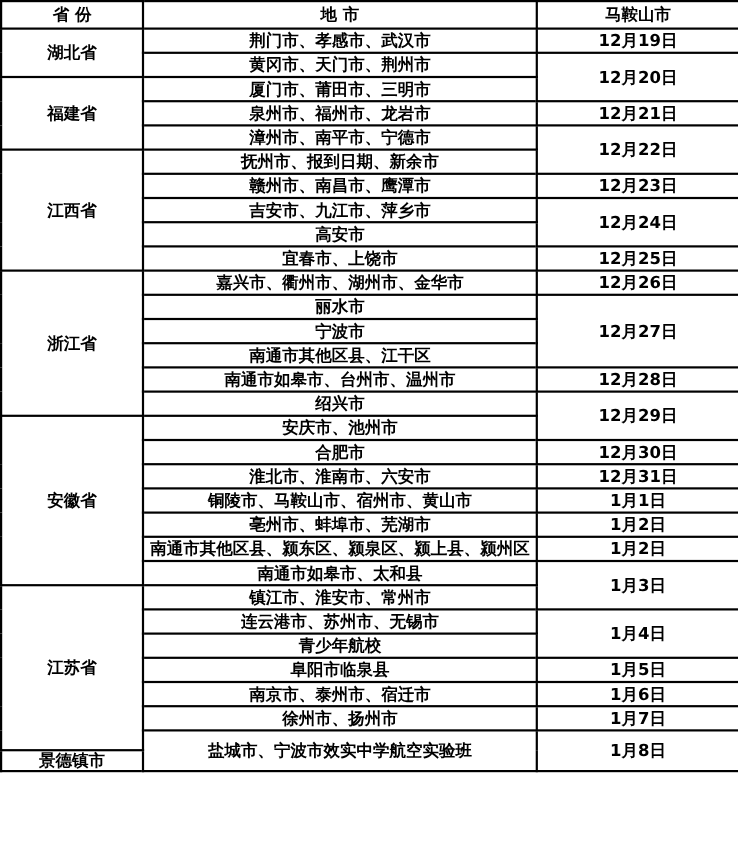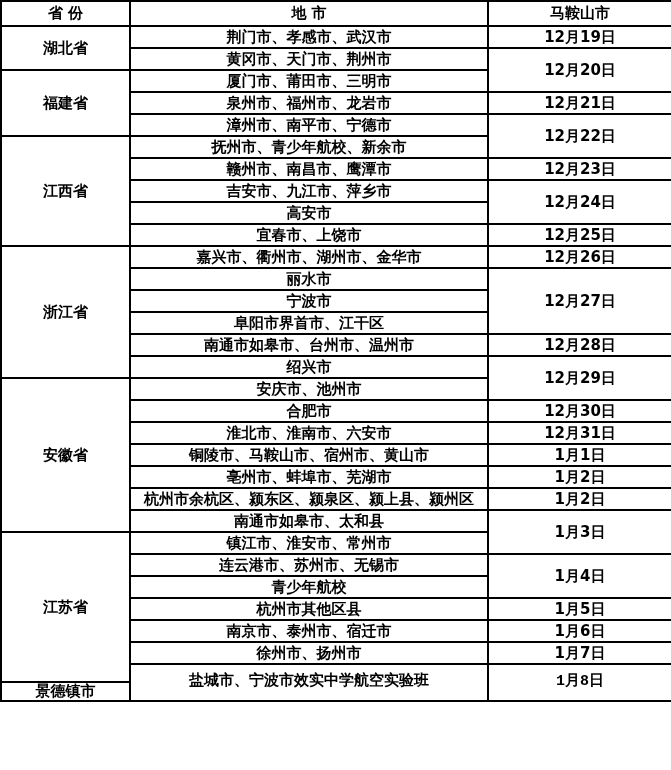--- a/index.html
+++ b/index.html
@@ -26,21 +26,21 @@
     text-align: center;
     vertical-align: middle;
     padding: 0 2px;
     font-size: 15px;
     line-height: 1.1;
     overflow: hidden;
     white-space: nowrap;
   }
   tr.row-header  { height: 25px; }
   tr.row-normal  { height: 22px; }
-  tr.row-split-top    { height: 18px; font-family: Liberation Mono, monospace; }
+  tr.row-split-top    { height: 18px; }
   tr.row-split-bottom { height: 19px; }
 </style>
 </head>
 <body>
 
 <table class="doc-table">
   <colgroup>
     <col class="col-province">
     <col class="col-city">
     <col class="col-date">
@@ -67,21 +67,21 @@
       <tr class="row-normal">
         <td>泉州市、福州市、龙岩市</td>
         <td>12月21日</td>
       </tr>
       <tr class="row-normal">
         <td>漳州市、南平市、宁德市</td>
         <td rowspan="2">12月22日</td>
       </tr>
       <tr class="row-normal">
         <td rowspan="5">江西省</td>
-        <td>抚州市、青少年航校、新余市</td>
+        <td>抚州市、报到日期、新余市</td>
       </tr>
       <tr class="row-normal">
         <td>赣州市、南昌市、鹰潭市</td>
         <td>12月23日</td>
       </tr>
       <tr class="row-normal">
         <td>吉安市、九江市、萍乡市</td>
         <td rowspan="2">12月24日</td>
       </tr>
       <tr class="row-normal">
@@ -97,21 +97,21 @@
         <td>12月26日</td>
       </tr>
       <tr class="row-normal">
         <td>丽水市</td>
         <td rowspan="3">12月27日</td>
       </tr>
       <tr class="row-normal">
         <td>宁波市</td>
       </tr>
       <tr class="row-normal">
-        <td>阜阳市界首市、江干区</td>
+        <td>南通市其他区县、江干区</td>
       </tr>
       <tr class="row-normal">
         <td>南通市如皋市、台州市、温州市</td>
         <td>12月28日</td>
       </tr>
       <tr class="row-normal">
         <td>绍兴市</td>
         <td rowspan="2">12月29日</td>
       </tr>
       <tr class="row-normal">
@@ -128,40 +128,40 @@
       </tr>
       <tr class="row-normal">
         <td>铜陵市、马鞍山市、宿州市、黄山市</td>
         <td>1月1日</td>
       </tr>
       <tr class="row-normal">
         <td>亳州市、蚌埠市、芜湖市</td>
         <td>1月2日</td>
       </tr>
       <tr class="row-normal">
-        <td>杭州市余杭区、颍东区、颍泉区、颍上县、颍州区</td>
+        <td>南通市其他区县、颍东区、颍泉区、颍上县、颍州区</td>
         <td>1月2日</td>
       </tr>
       <tr class="row-normal">
         <td>南通市如皋市、太和县</td>
         <td rowspan="2">1月3日</td>
       </tr>
       <tr class="row-normal">
         <td rowspan="7">江苏省</td>
         <td>镇江市、淮安市、常州市</td>
       </tr>
       <tr class="row-normal">
         <td>连云港市、苏州市、无锡市</td>
         <td rowspan="2">1月4日</td>
       </tr>
       <tr class="row-normal">
         <td>青少年航校</td>
       </tr>
       <tr class="row-normal">
-        <td>杭州市其他区县</td>
+        <td>阜阳市临泉县</td>
         <td>1月5日</td>
       </tr>
       <tr class="row-normal">
         <td>南京市、泰州市、宿迁市</td>
         <td>1月6日</td>
       </tr>
       <tr class="row-normal">
         <td>徐州市、扬州市</td>
         <td>1月7日</td>
       </tr>

